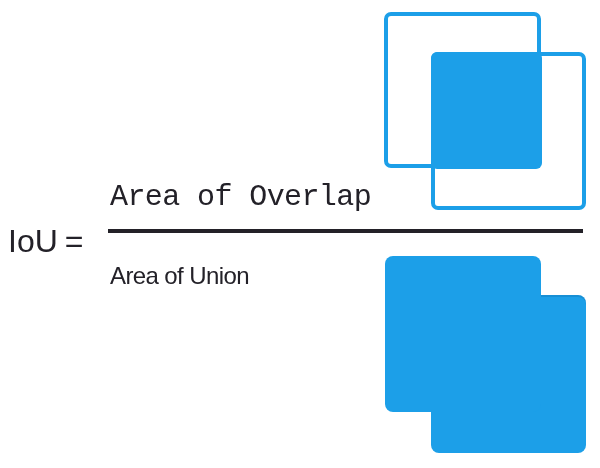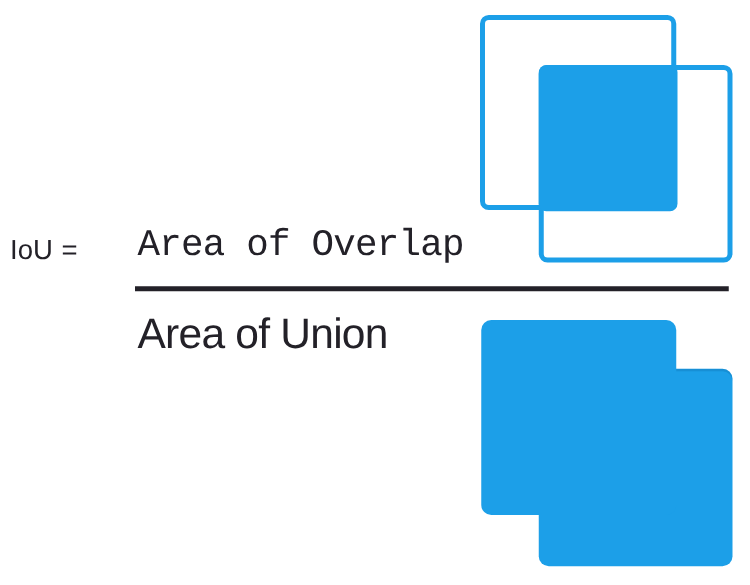--- a/index.html
+++ b/index.html
@@ -13,41 +13,41 @@
     height:468px;
     background:#ffffff;
     font-family:"Liberation Sans", sans-serif;
     color:var(--ink);
     overflow:hidden;
   }
   
   .lhs{
     position:absolute;
     left:8px;
-    top:189px;
-    font-size:22px;
+    top:225px;
+    font-size:32px;
     line-height:1;
     white-space:nowrap;
   }
   .lhs .eq{margin-left:7px;}
   .num{
     position:absolute;
     left:110px;
     top:182px;
     font-size:30px;
     line-height:1;
     letter-spacing:-0.6px;
     white-space:nowrap;
     font-family:Liberation Mono, monospace;
   }
   .den{
     position:absolute;
     left:110px;
-    top:250px;
-    font-size:34px;
+    top:264px;
+    font-size:24px;
     line-height:1;
     letter-spacing:-0.6px;
     white-space:nowrap;
   }
   .bar{
     position:absolute;
     left:108px;
     top:229px;
     width:475px;
     height:4px;

